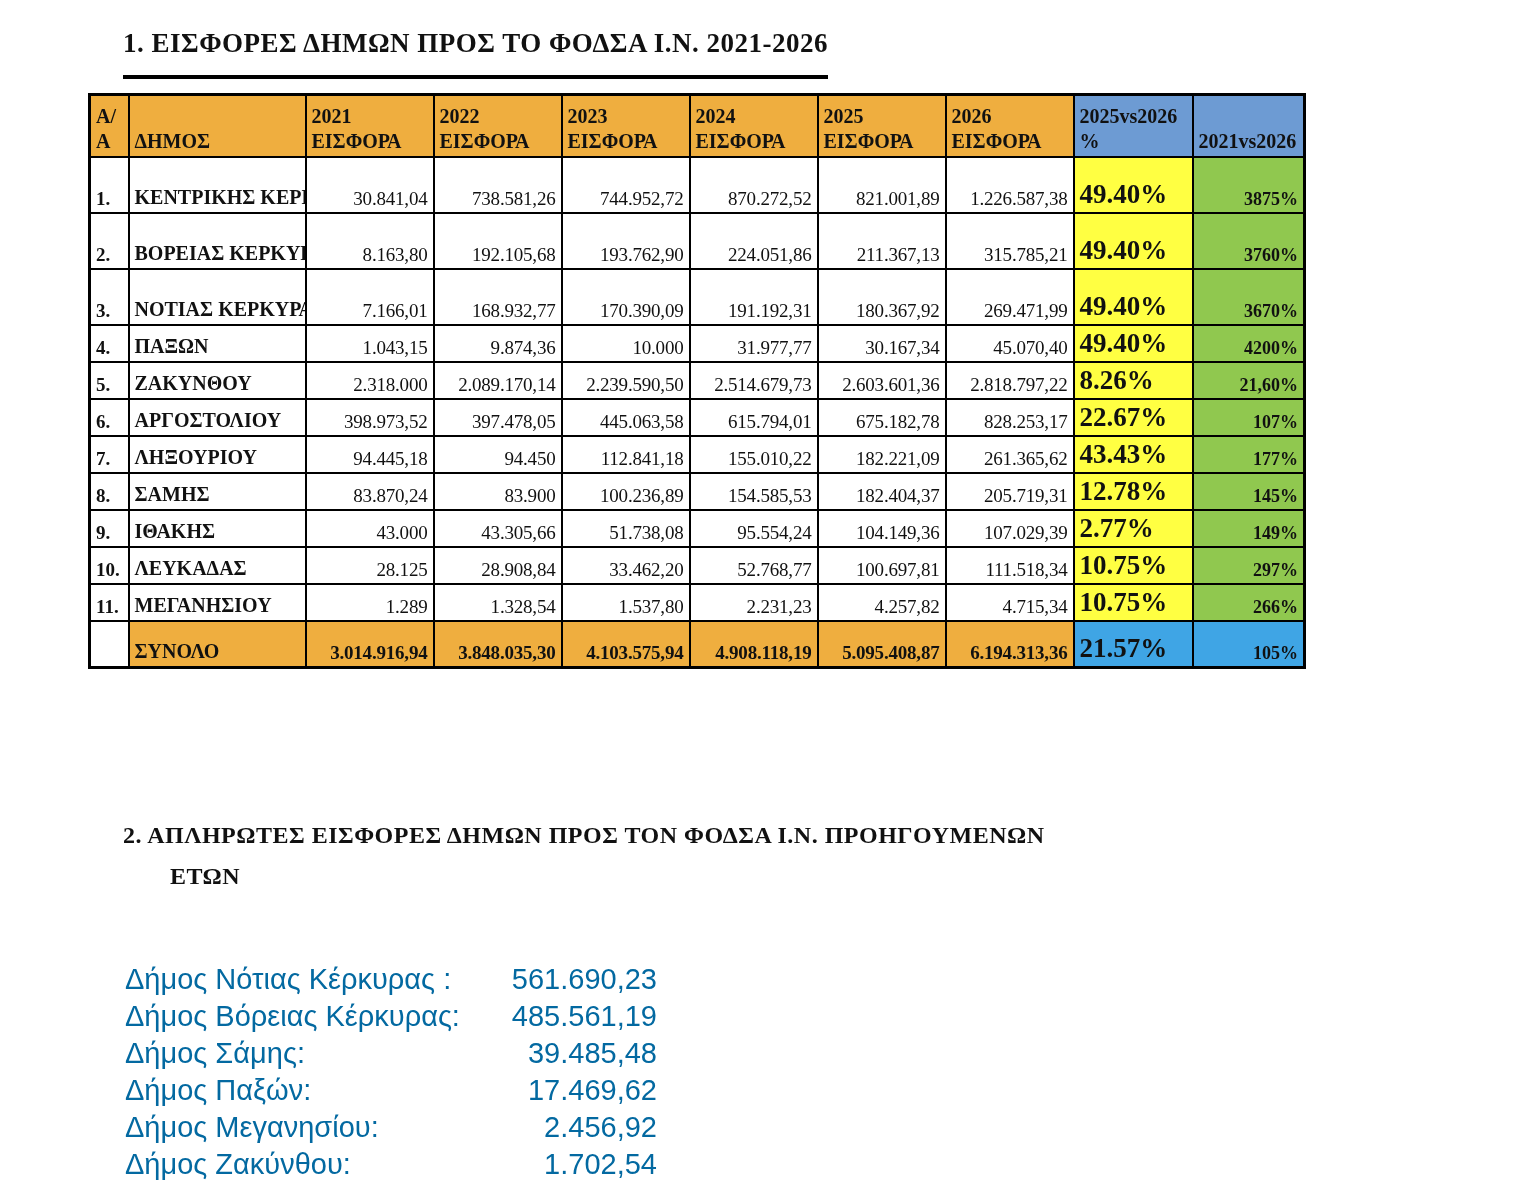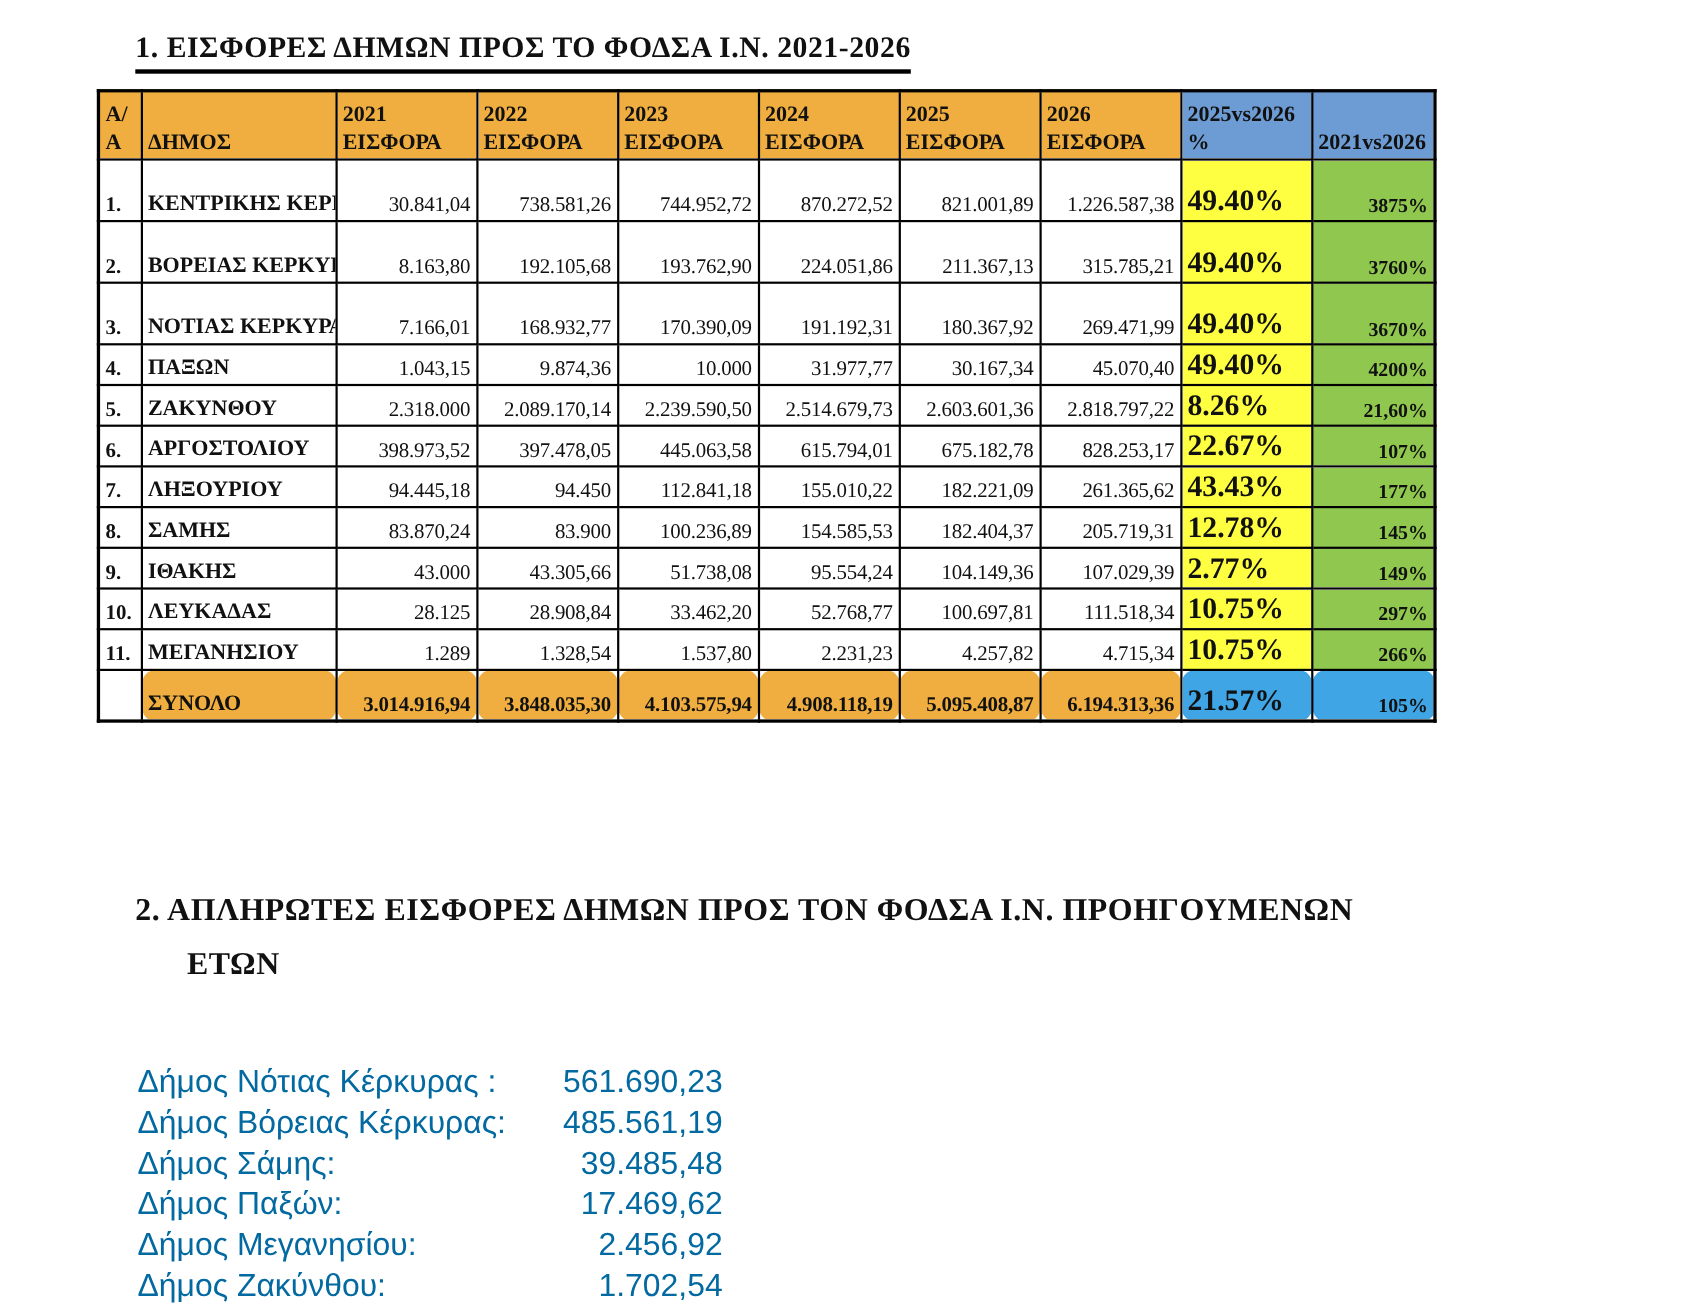--- a/index.html
+++ b/index.html
@@ -17,21 +17,21 @@
     background:#ffffff;color:var(--ink);
     font-family:"Liberation Serif", serif;
   }
   .page{position:relative;width:1536px;height:1185px;}
 
   .sec-title{
     margin:28px 0 0 123px;
     font-size:27px;font-weight:bold;letter-spacing:.5px;
   }
   .sec-title .ul{
-    display:inline-block;border-bottom:4px solid #000;padding-bottom:4px;
+    display:inline-block;border-bottom:4px solid #000;padding-bottom:16px;
   }
 
   table.contrib{
     border-collapse:collapse;table-layout:fixed;
     margin:14px 0 0 88px;width:1215px;
     border:3px solid #000;
   }
   table.contrib th, table.contrib td{
     border:2px solid #000;
     padding:2px 5px;
@@ -42,36 +42,36 @@
     font-size:20px;font-weight:bold;text-align:left;vertical-align:bottom;
     white-space:normal;line-height:1.25;
     height:62px;
   }
   thead th.blue{background:var(--hblue);}
   thead .hline{display:block;}
 
   tbody td{vertical-align:bottom;font-size:19px;}
   tr.tall td{height:56px;}
   tr.short td{height:30px;}
-  tr.total-row td{height:47px;border-radius:13px;}
+  tr.total-row td{height:47px;}
 
   td.num{font-weight:bold;text-align:left;font-size:19px;}
   td.name{font-weight:bold;text-align:left;font-size:20px;white-space:normal;line-height:1.18;}
   td.val{text-align:right;letter-spacing:-0.2px;}
   td.pct-y{background:var(--yellow);font-weight:bold;text-align:left;font-size:27px;}
   td.pct-g{background:var(--green);font-weight:bold;text-align:right;font-size:18px;}
 
   tr.total-row td{font-weight:bold;}
   tr.total-row td.empty{background:#ffffff;}
   tr.total-row td.name,tr.total-row td.val{background:var(--orange);}
   tr.total-row td.pct-y,tr.total-row td.pct-g{background:var(--tblue);}
 
   .sec2-title{
     margin:146px 0 0 123px;
-    font-size:29px;font-weight:bold;letter-spacing:.5px;line-height:1.7;
+    font-size:24px;font-weight:bold;letter-spacing:.5px;line-height:1.7;
   }
   .sec2-title .line2{margin-left:47px;}
 
   .unpaid{
     margin:64px 0 0 125px;width:532px;
     font-family:"Liberation Sans", sans-serif;
     font-size:29px;line-height:37px;color:#0369a1;
   }
   .unpaid-row{display:flex;justify-content:space-between;}
   .unpaid-row .u-label{text-align:left;}

